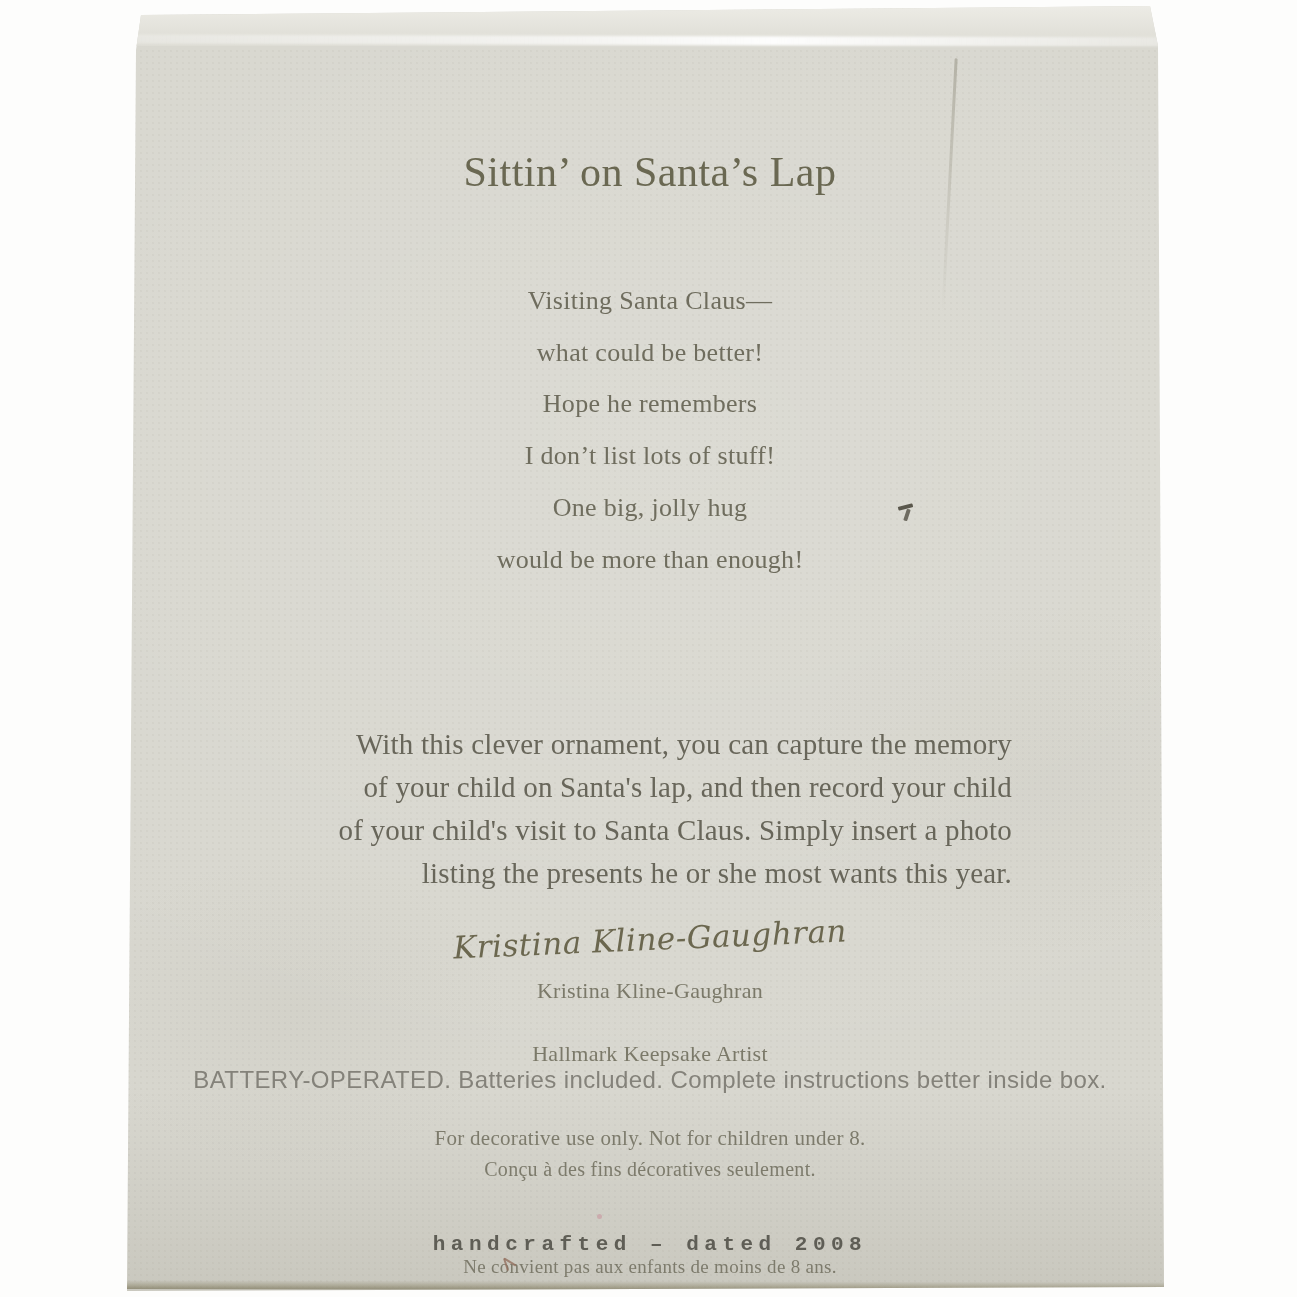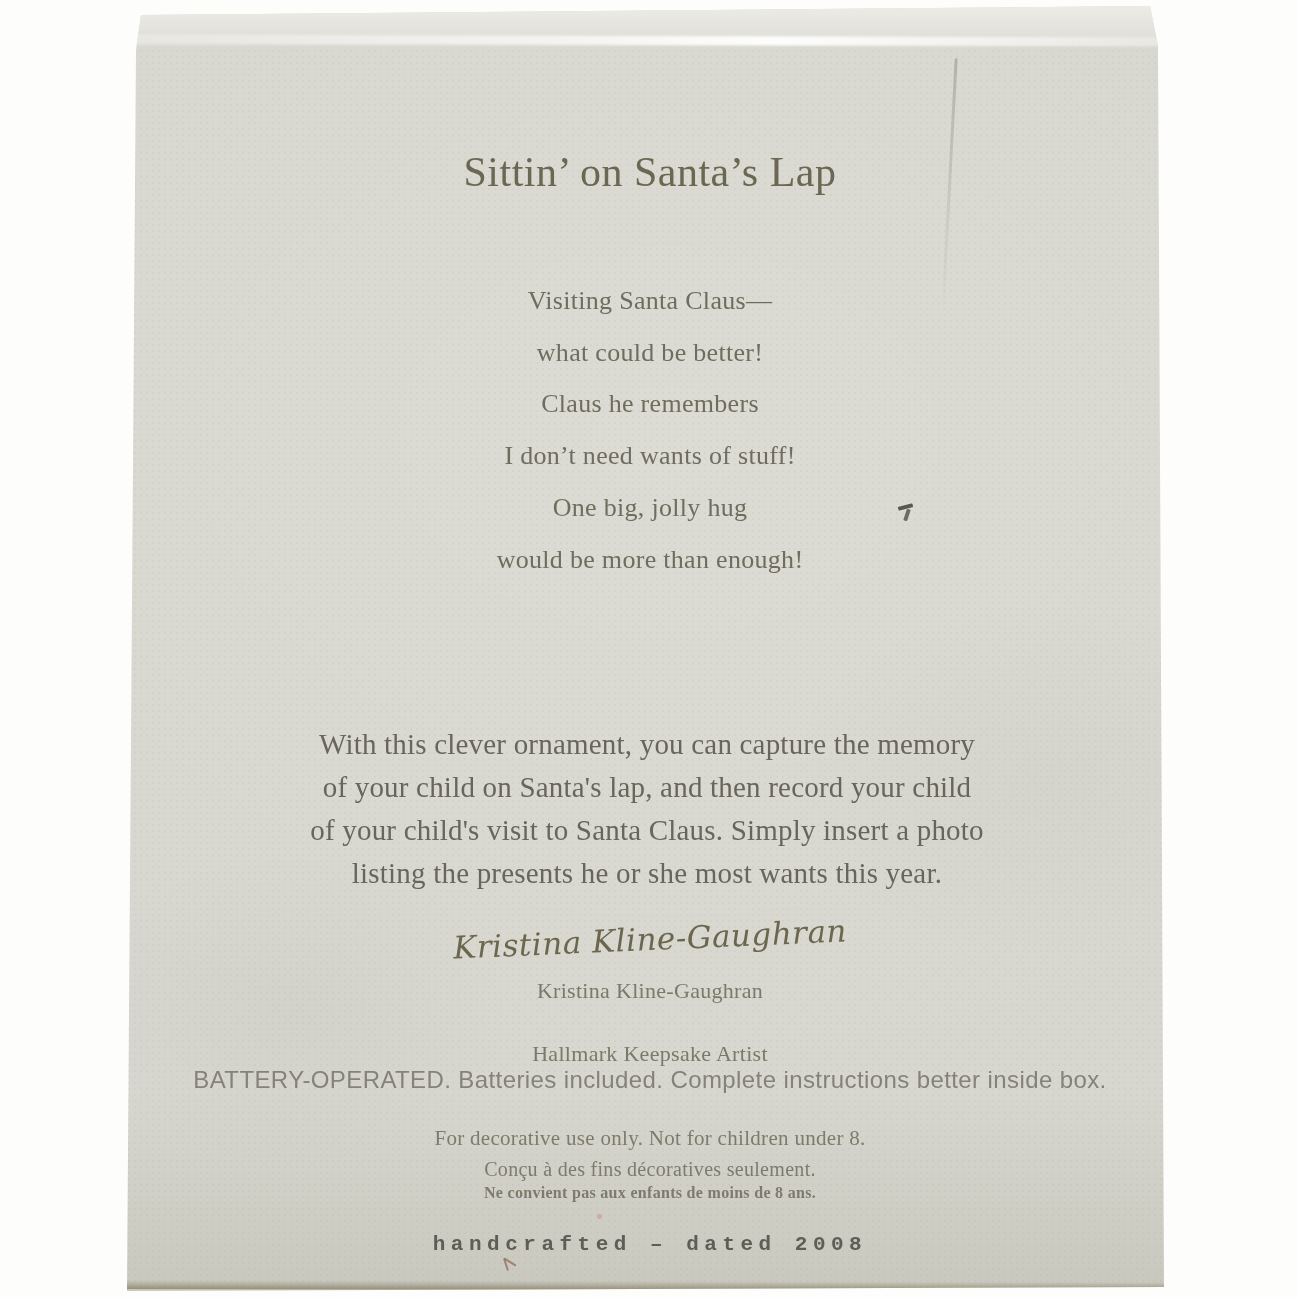--- a/index.html
+++ b/index.html
@@ -113,21 +113,21 @@
     font-size: 26px;
     line-height: 51.7px;
     color: #6f6d5e;
     letter-spacing: 0.3px;
   }
   .para {
     position: absolute;
     left: 282px;
     top: 723px;
     width: 730px;
-    text-align: center;
+    text-align: right;
     font-size: 29px;
     line-height: 43px;
     color: #68665a;
     letter-spacing: 0.2px;
   }
   .signature {
     top: 921px;
     font-size: 31px;
     font-style: italic;
     font-family: "DejaVu Serif", serif;
@@ -139,21 +139,21 @@
   .artist-role  { top: 1040px; font-size: 22px; line-height: 27px; color: #7b7969; letter-spacing: 0.3px; }
   .battery {
     top: 1066px;
     font-size: 24px;
     font-family: "Liberation Sans", sans-serif;
     color: #84827a;
     letter-spacing: 0.4px;
   }
   .dec-en { top: 1126px; font-size: 21px; color: #7d7b6c; letter-spacing: 0.3px; }
   .dec-fr1 { top: 1158px; font-size: 20px; color: #7d7b6c; letter-spacing: 0.3px; }
-  .dec-fr2 { top: 1184px; font-size: 16px; color: #7d7b6c; letter-spacing: 0.3px; font-weight: bold; }
+  .dec-fr2 { top: 1256px; font-size: 19px; color: #7d7b6c; letter-spacing: 0.3px; }
   .footer-line {
     top: 1233px;
     font-size: 21px;
     font-weight: bold;
     font-family: Liberation Mono, monospace;
     letter-spacing: 5.5px;
     color: #5f5e56;
   }
 </style>
 </head>
@@ -164,22 +164,22 @@
 
     <div class="flap"></div>
     <div class="flap-highlight"></div>
     <div class="crease"></div>
 
     <div class="ctr title">Sittin’ on Santa’s Lap</div>
 
     <div class="ctr poem">
       <div>Visiting Santa Claus—</div>
       <div>what could be better!</div>
-      <div>Claus he remembers</div>
-      <div>I don’t need wants of stuff!</div>
+      <div>Hope he remembers</div>
+      <div>I don’t list lots of stuff!</div>
       <div>One big, jolly hug</div>
       <div>would be more than enough!</div>
     </div>
 
     <div class="smudge-a"></div>
     <div class="smudge-b"></div>
 
     <div class="para">
       <div>With this clever ornament, you can capture the memory</div>
       <div>of your child on Santa's lap, and then record your child</div>

